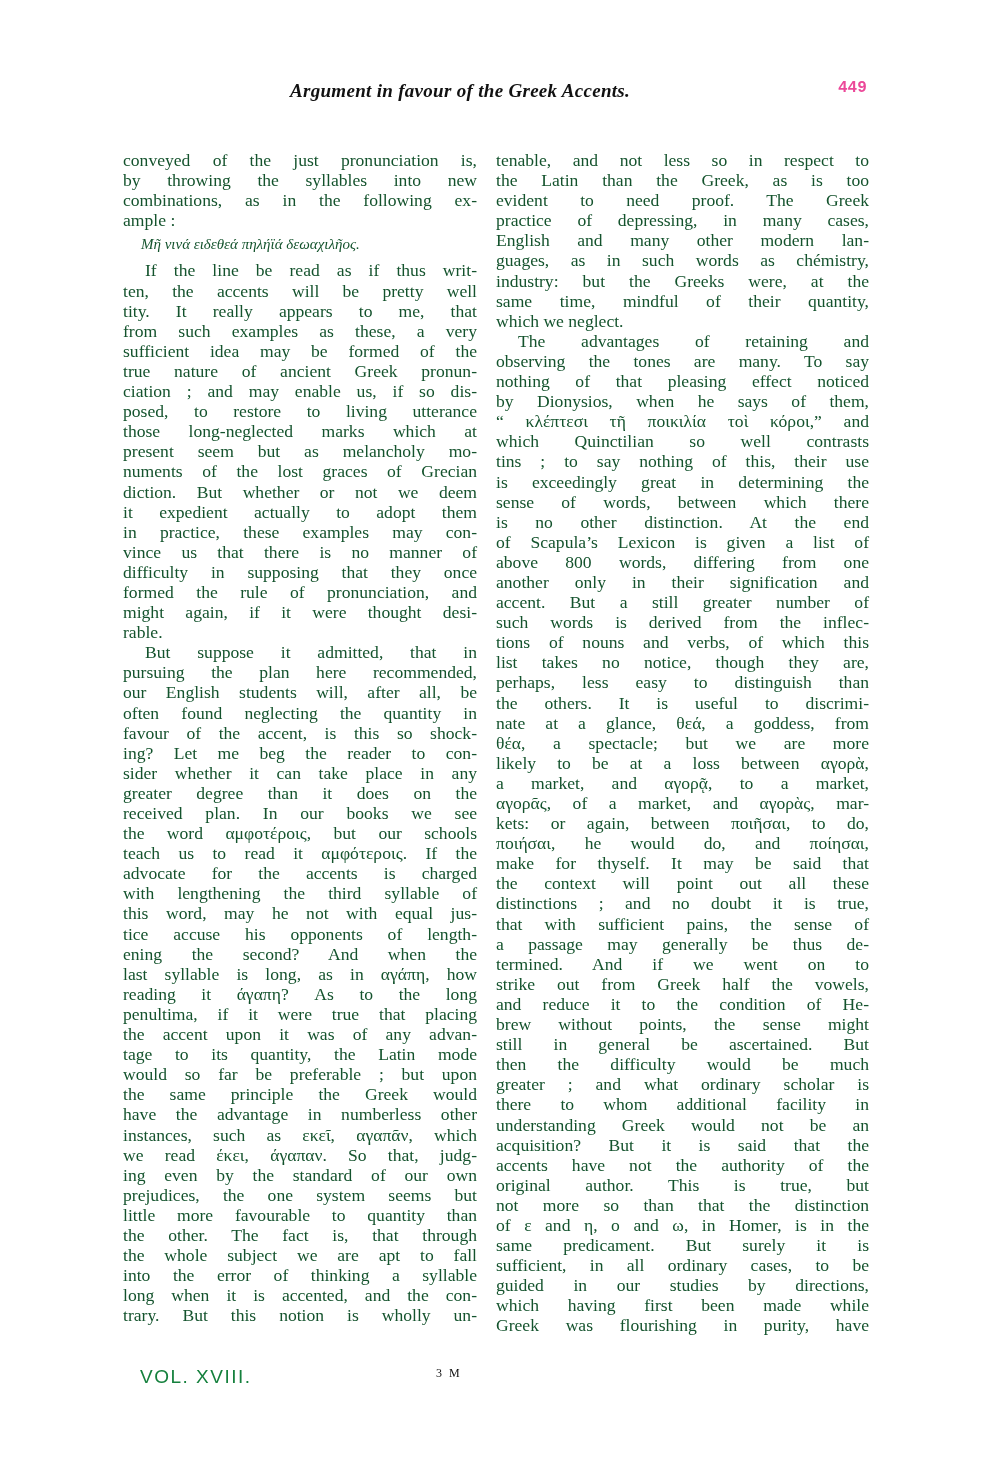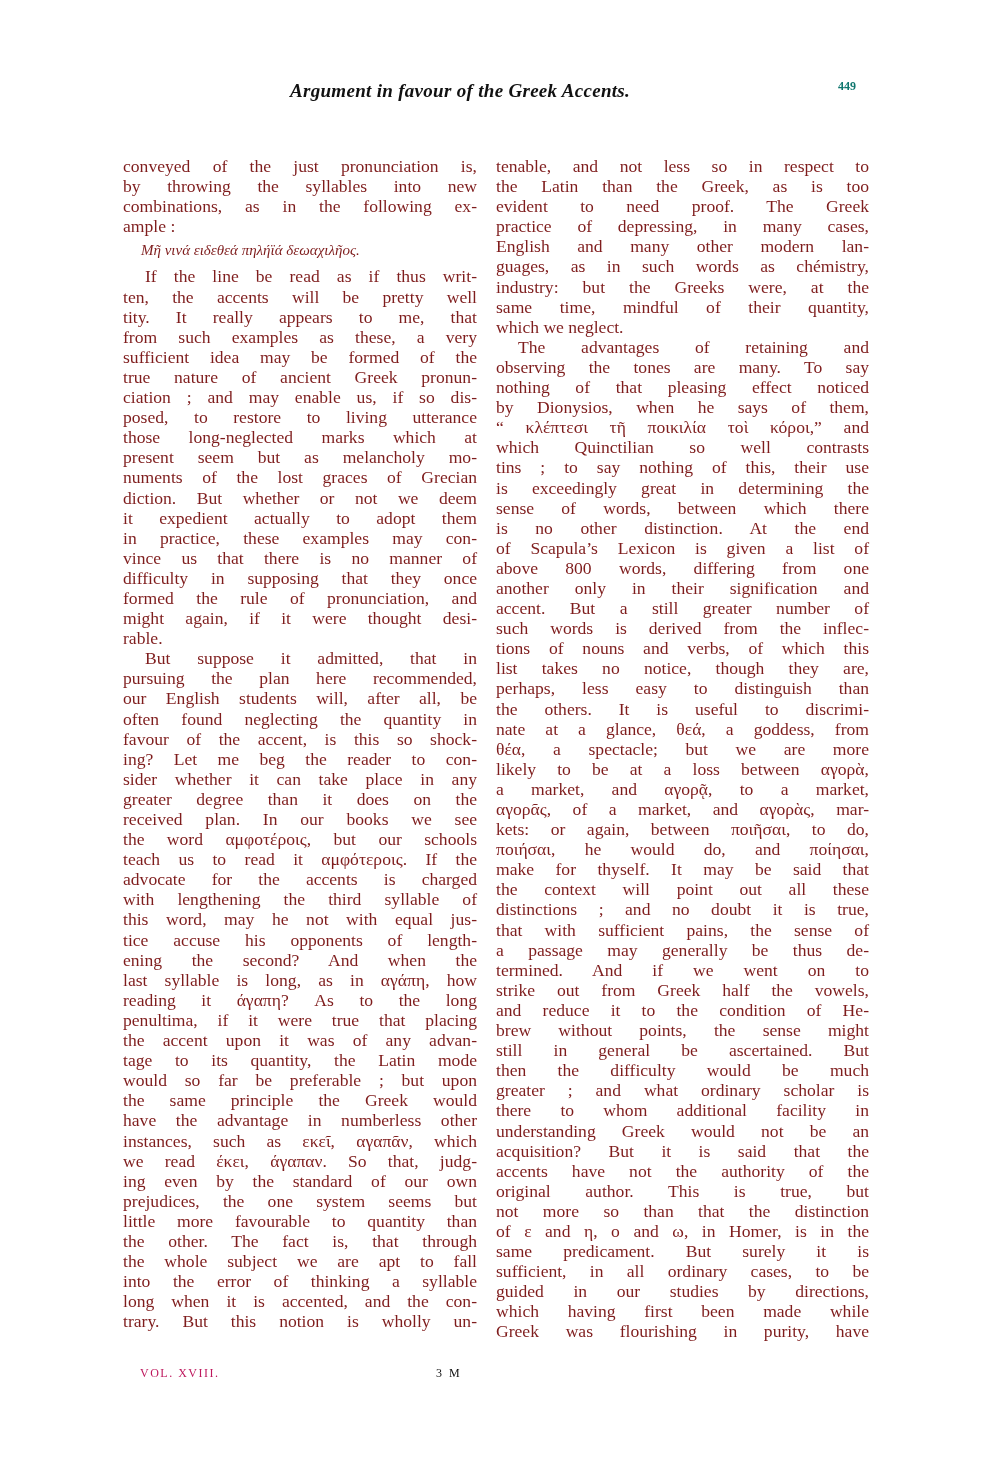--- a/index.html
+++ b/index.html
@@ -5,38 +5,38 @@
     html, body { margin: 0; padding: 0; background: #ffffff; }
     body { width: 998px; height: 1465px; position: relative; overflow: hidden; color: #1a1a1a; }
     .page { position: absolute; left: 0; top: 0; width: 998px; height: 1465px; background: #fff; }
     .running-head {
       position: absolute; top: 80px; left: 290px; width: 420px;
       font-family: "Liberation Serif", "DejaVu Serif", serif;
       font-style: italic; font-weight: bold; font-size: 19px; letter-spacing: 0.3px; color: #111;
     }
     .page-number {
       position: absolute; top: 79px; left: 838px;
-      font-family: Liberation Serif, serif;
-      font-weight: bold; font-size: 12px; color: #0f766e;
+      font-family: Liberation Mono, monospace;
+      font-weight: bold; font-size: 16px; color: #ec4899;
     }
     .col {
       position: absolute; top: 150px;
       font-family: "Liberation Serif", "DejaVu Serif", serif;
-      font-size: 17.6px; line-height: 20.1px; color: #7f1d1d; margin-top: 6px;
+      font-size: 17.6px; line-height: 20.1px; color: #14532d;
     }
     .col-left { left: 123px; width: 354px; }
     .col-right { left: 496px; width: 373px; }
     .line { display: block; white-space: nowrap; text-align: justify; text-align-last: justify; height: 20.1px; overflow: visible; }
     .line.last { text-align-last: left; }
     .line.indent { padding-left: 22px; }
     .line.greek-example { padding-left: 18px; font-style: italic; text-align-last: left; font-size: 15px; margin-top: 4px; margin-bottom: 6px; }
     .footer-vol {
       position: absolute; top: 1366px; left: 140px;
-      font-family: Liberation Serif, serif;
-      font-size: 12px; letter-spacing: 1.5px; color: #be185d;
+      font-family: Liberation Sans, sans-serif;
+      font-size: 19px; letter-spacing: 1.5px; color: #15803d;
     }
     .footer-sig {
       position: absolute; top: 1366px; left: 436px;
       font-family: "Liberation Serif", "DejaVu Serif", serif;
       font-size: 12px; letter-spacing: 2px; color: #111;
     }
   </style>
 </head>
 <body>
 

